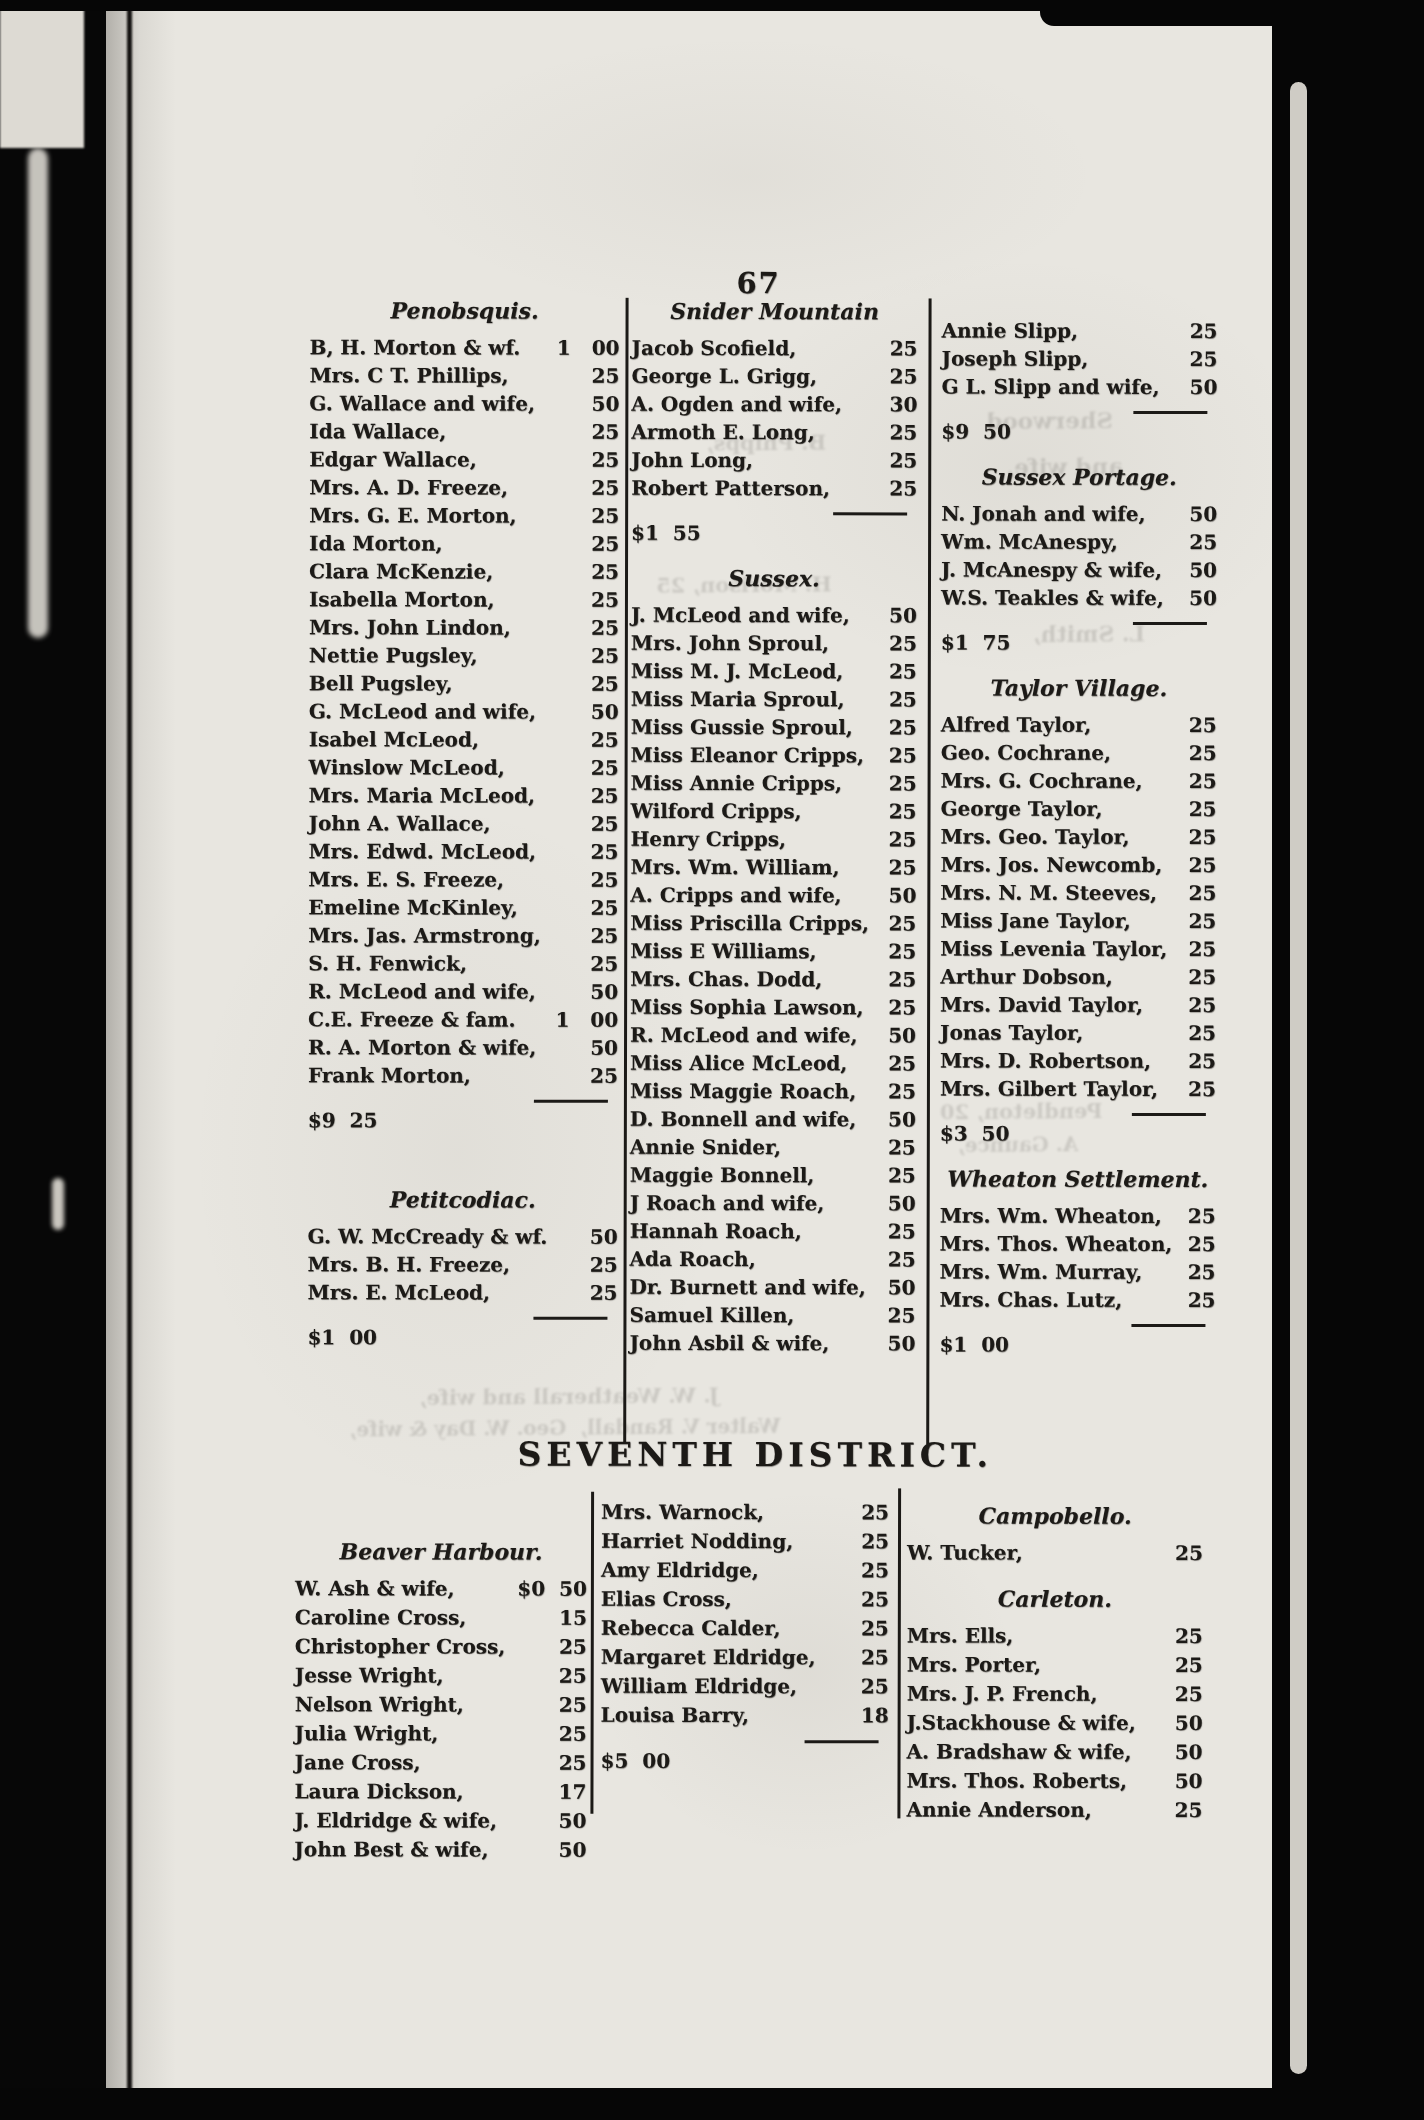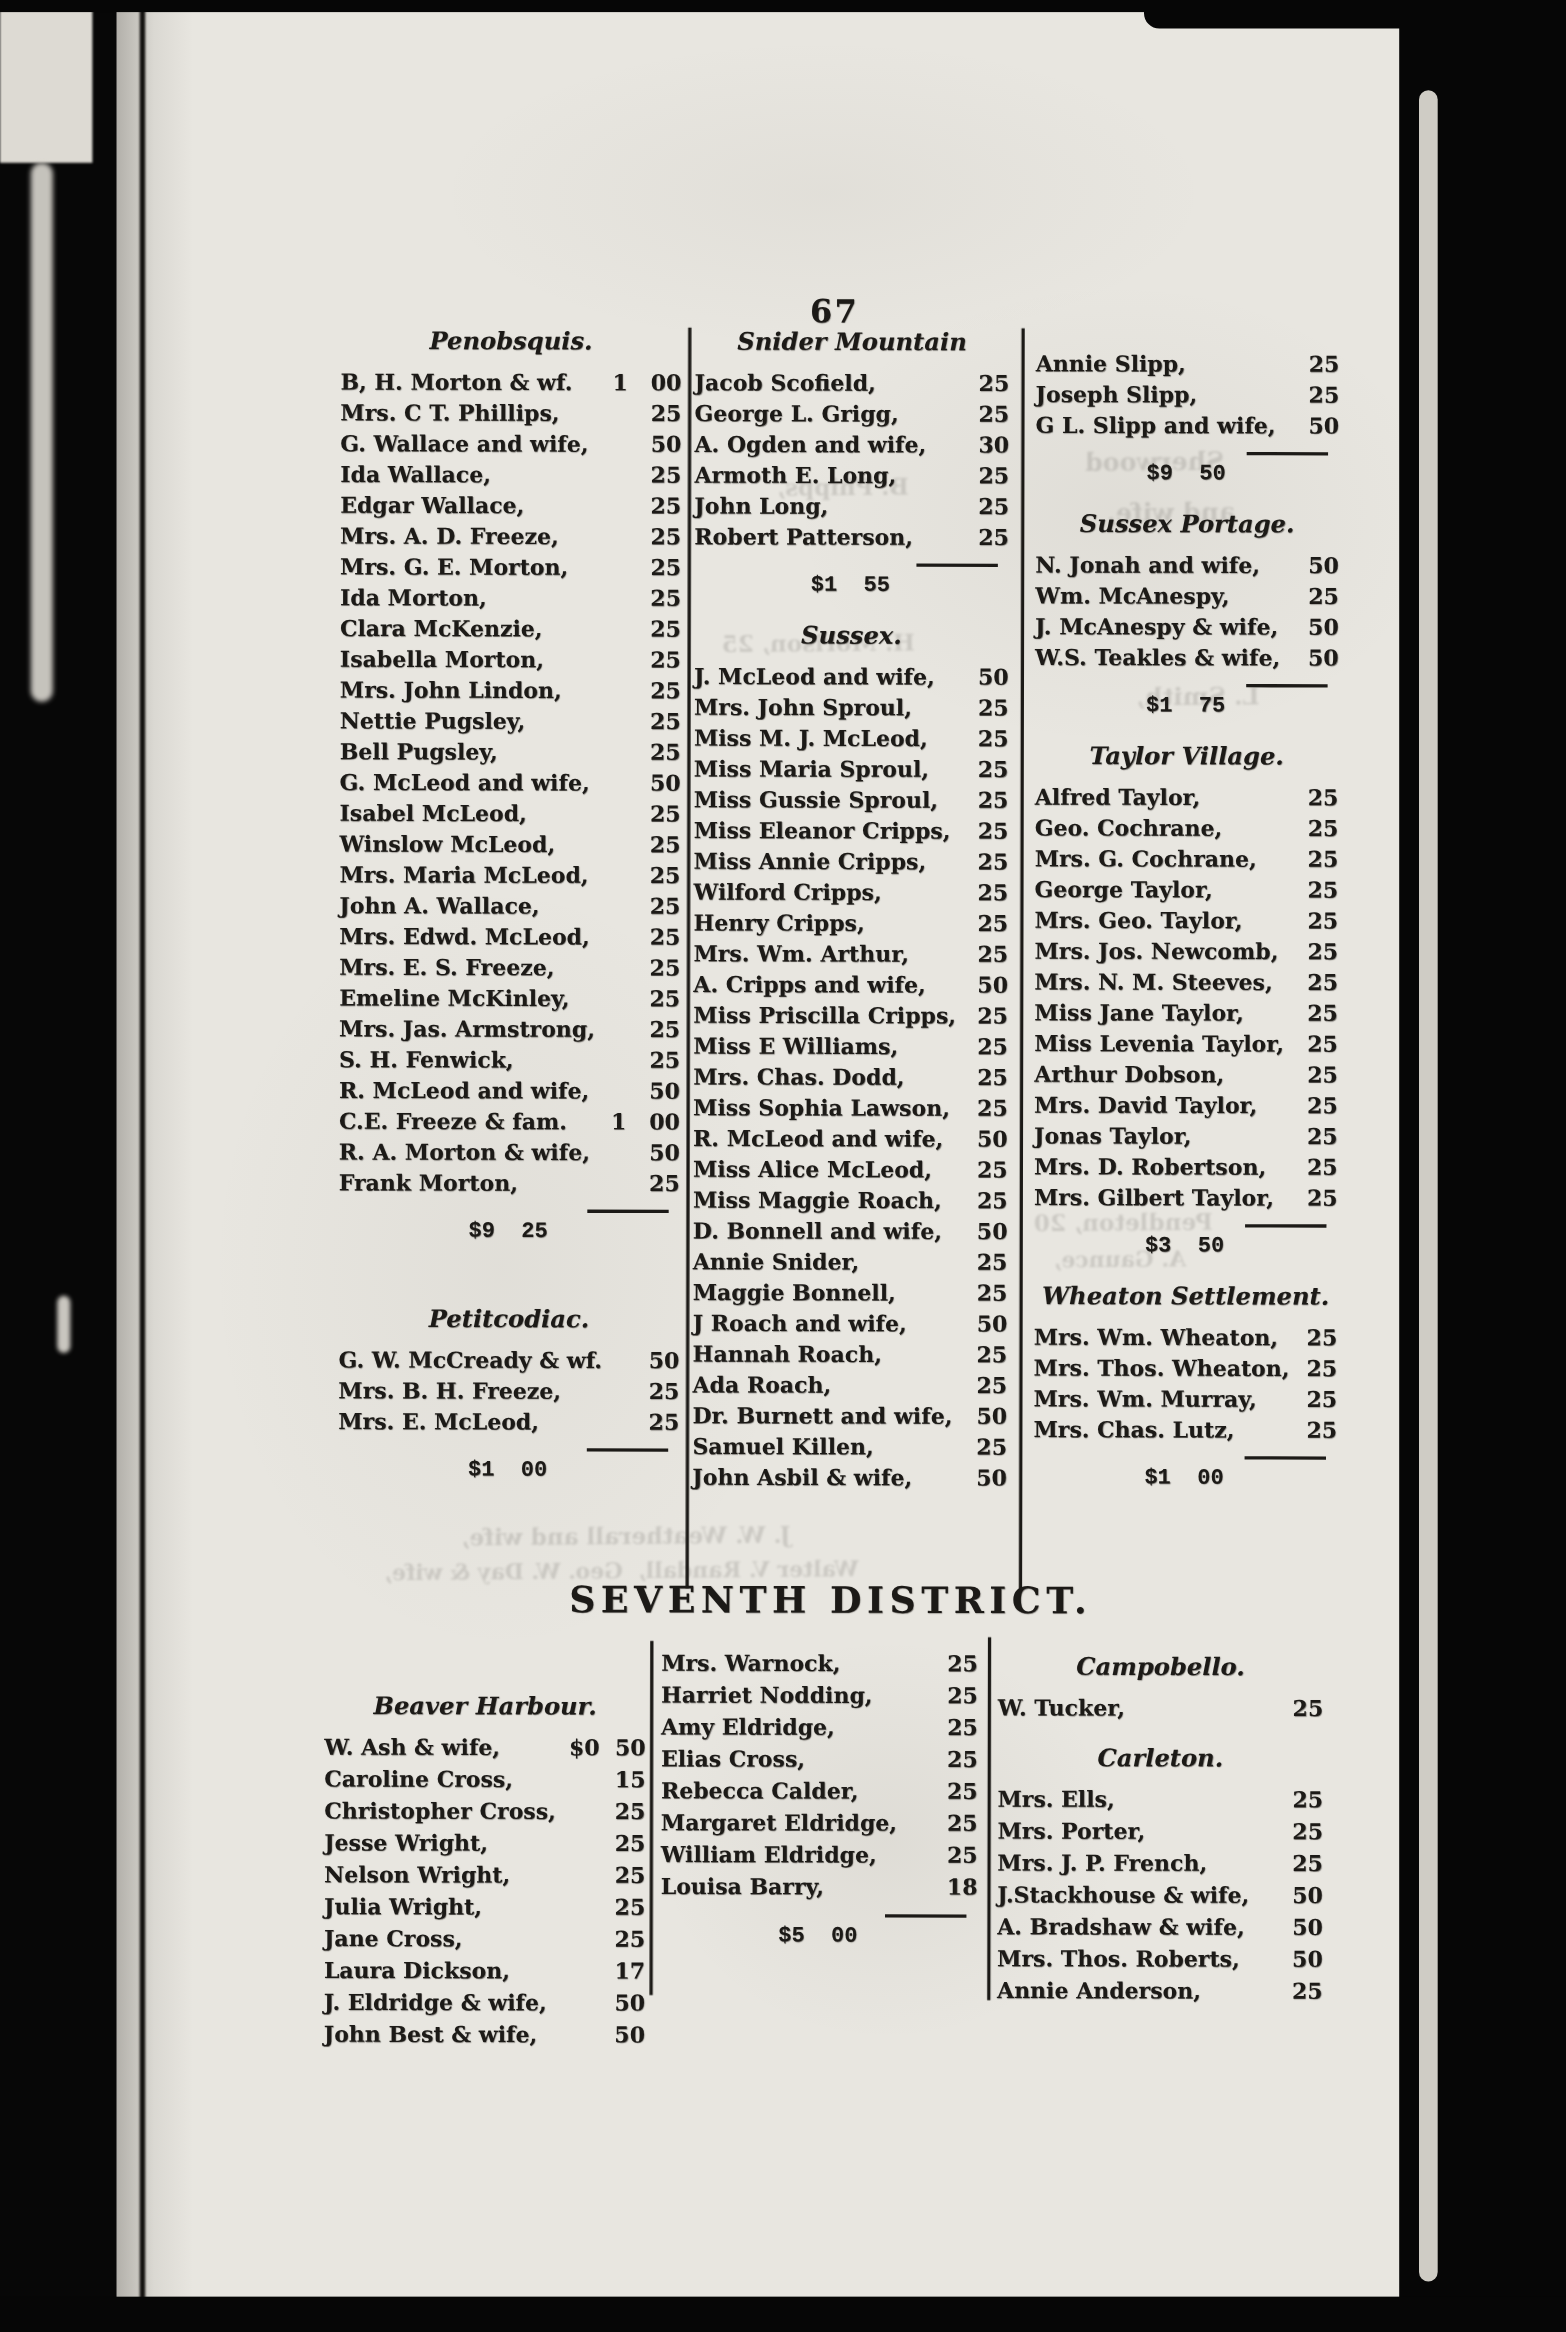--- a/index.html
+++ b/index.html
@@ -39,21 +39,21 @@
   .col{position:absolute;font-weight:700;font-size:20px;}
   .row{display:flex;justify-content:space-between;line-height:28px;white-space:pre;}
   .bottom .row{line-height:29px;}
   .nm{text-align:left;}
   .amt{text-align:right;}
   .heading{font-style:italic;text-align:center;font-size:22px;line-height:30px;
     margin-bottom:8px;font-weight:700;}
   .section + .section{margin-top:16px;}
   #col-t1 .section:nth-child(2){margin-top:50px;}
   .dash{width:74px;border-top:3px solid #1c1a17;margin:10px 10px 4px auto;}
-  .total{text-align:center;line-height:28px;white-space:pre;padding-right:2px;font-family:Liberation Mono, monospace;}
+  .total{text-align:left;line-height:28px;white-space:pre;padding-right:2px;}
   .district{position:absolute;left:296px;top:1434px;width:920px;text-align:center;
     font-size:33px;line-height:42px;font-weight:700;letter-spacing:5px;}
 
   
   .vrule{position:absolute;width:3px;background:#1b1916;filter:blur(.3px);}
   #rule-t1{left:624px;top:298px;height:1146px;}
   #rule-t2{left:927px;top:298px;height:1146px;}
   #rule-b1{left:592px;top:1492px;height:322px;}
   #rule-b2{left:899px;top:1488px;height:330px;}
 
@@ -153,21 +153,21 @@
         <div class="heading">Sussex.</div>
         <div class="row"><span class="nm">J. McLeod and wife,</span><span class="amt">50</span></div>
         <div class="row"><span class="nm">Mrs. John Sproul,</span><span class="amt">25</span></div>
         <div class="row"><span class="nm">Miss M. J. McLeod,</span><span class="amt">25</span></div>
         <div class="row"><span class="nm">Miss Maria Sproul,</span><span class="amt">25</span></div>
         <div class="row"><span class="nm">Miss Gussie Sproul,</span><span class="amt">25</span></div>
         <div class="row"><span class="nm">Miss Eleanor Cripps,</span><span class="amt">25</span></div>
         <div class="row"><span class="nm">Miss Annie Cripps,</span><span class="amt">25</span></div>
         <div class="row"><span class="nm">Wilford Cripps,</span><span class="amt">25</span></div>
         <div class="row"><span class="nm">Henry Cripps,</span><span class="amt">25</span></div>
-        <div class="row"><span class="nm">Mrs. Wm. Arthur,</span><span class="amt">25</span></div>
+        <div class="row"><span class="nm">Mrs. Wm. William,</span><span class="amt">25</span></div>
         <div class="row"><span class="nm">A. Cripps and wife,</span><span class="amt">50</span></div>
         <div class="row"><span class="nm">Miss Priscilla Cripps,</span><span class="amt">25</span></div>
         <div class="row"><span class="nm">Miss E Williams,</span><span class="amt">25</span></div>
         <div class="row"><span class="nm">Mrs. Chas. Dodd,</span><span class="amt">25</span></div>
         <div class="row"><span class="nm">Miss Sophia Lawson,</span><span class="amt">25</span></div>
         <div class="row"><span class="nm">R. McLeod and wife,</span><span class="amt">50</span></div>
         <div class="row"><span class="nm">Miss Alice McLeod,</span><span class="amt">25</span></div>
         <div class="row"><span class="nm">Miss Maggie Roach,</span><span class="amt">25</span></div>
         <div class="row"><span class="nm">D. Bonnell and wife,</span><span class="amt">50</span></div>
         <div class="row"><span class="nm">Annie Snider,</span><span class="amt">25</span></div>

